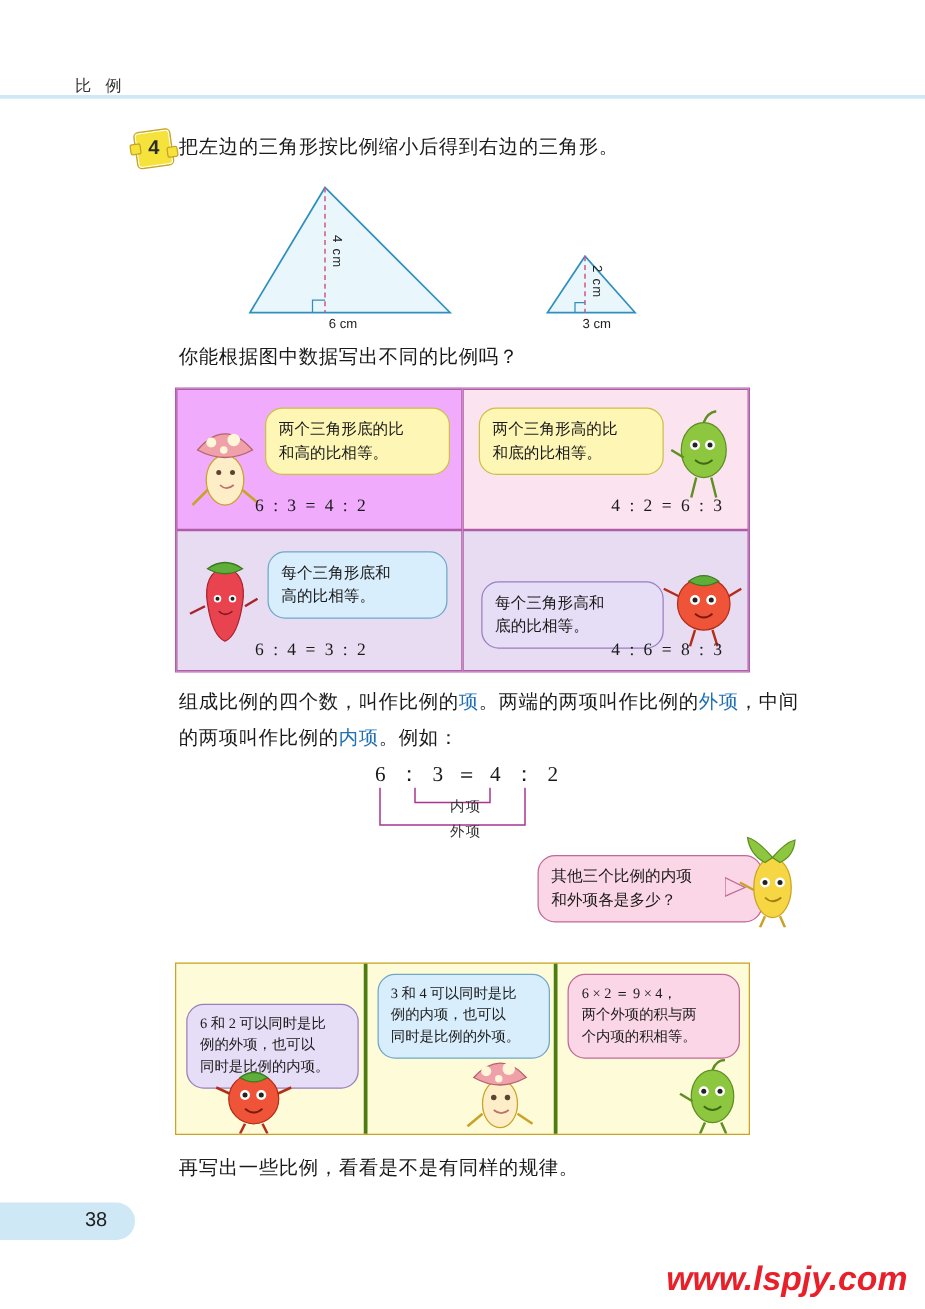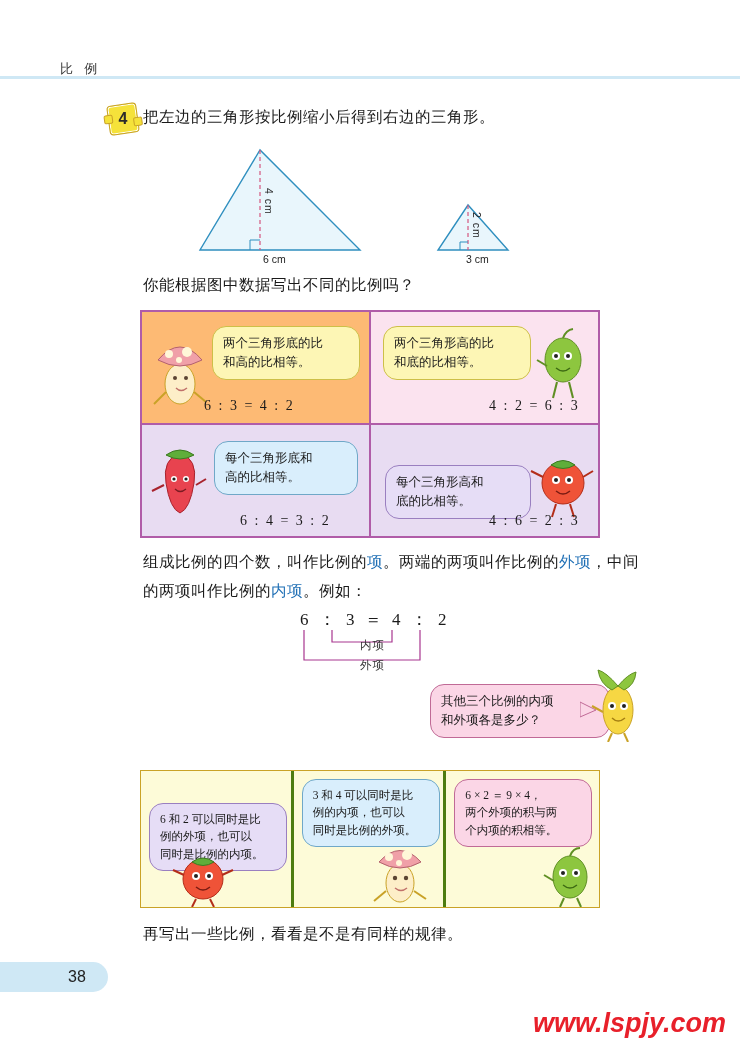--- a/index.html
+++ b/index.html
@@ -120,21 +120,21 @@
     display: grid;
     grid-template-columns: 1fr 1fr;
     grid-template-rows: 1fr 1fr;
   }
   .cell {
     position: relative;
     box-sizing: border-box;
     border: 0.75px solid #b05ca8;
     overflow: hidden;
   }
-  .cell.c1 { background: #fdba74; padding-left: 21px; }
+  .cell.c1 { background: #f0abfc; padding-left: 21px; }
   .cell.c2 { background: #fbe3ef; }
   .cell.c3 { background: #e8dcf2; }
   .cell.c4 { background: #e8dcf2; }
 
   .bubble {
     position: absolute;
     border-radius: 14px;
     padding: 7px 10px;
     font-size: 12.5px;
     line-height: 1.5;
@@ -326,21 +326,21 @@
         <path d="M22,60 L10,66" stroke="#a8232d" stroke-width="2"></path>
         <path d="M54,60 L64,54" stroke="#a8232d" stroke-width="2"></path>
       </svg>
       <div class="bubble blue" style="left:72px; top:16px; width:144px;">
         <span>每个三角形底和</span><br>
         <span>高的比相等。</span>
       </div>
       <svg class="tail" style="left:58px; top:38px;" width="18" height="18">
         <polygon points="18,2 2,9 18,14" fill="#d9eefc" stroke="#6fa8c8" stroke-width="1"></polygon>
       </svg>
-      <div class="ratio" style="left:62px; top:88px;margin-left:36px;">6 : 4 = 3 : 2</div>
+      <div class="ratio" style="left:62px; top:88px;">6 : 4 = 3 : 2</div>
     </div>
 
     <div class="cell c4">
       <svg width="230" height="114" style="position:absolute;left:0;top:0;">
         <circle cx="192" cy="58" r="21" fill="#ef5338" stroke="#b32d19" stroke-width="1"></circle>
         <path d="M180,40 q12,-9 24,0 q-12,7 -24,0 Z" fill="#5fae3a" stroke="#3c7a21" stroke-width="1"></path>
         <circle cx="185" cy="55" r="4" fill="#fff"></circle>
           <circle cx="185" cy="55" r="2" fill="#222"></circle>
         <circle cx="198" cy="55" r="4" fill="#fff"></circle>
           <circle cx="198" cy="55" r="2" fill="#222"></circle>
@@ -350,21 +350,21 @@
         <path d="M185,79 L181,92" stroke="#b32d19" stroke-width="2"></path>
         <path d="M199,79 L203,92" stroke="#b32d19" stroke-width="2"></path>
       </svg>
       <div class="bubble violet" style="left:14px; top:16px; width:146px;">
         <span>每个三角形高和</span><br>
         <span>底的比相等。</span>
       </div>
       <svg class="tail" style="left:158px; top:36px;" width="18" height="18">
         <polygon points="0,2 16,9 0,14" fill="#e6ddf6" stroke="#9a7fc0" stroke-width="1"></polygon>
       </svg>
-      <div class="ratio" style="left:118px; top:88px;">4 : 6 = 2 : 3</div>
+      <div class="ratio" style="left:118px; top:88px;">4 : 6 = 8 : 3</div>
     </div>
   </div>
 
   <div class="para" style="left:143px; top:547px; width:510px;">
     <span>组成比例的四个数，叫作比例的</span><span class="kw">项</span><span>。两端的两项叫作比例的</span><span class="kw">外项</span><span>，中间的两项叫作比例的</span><span class="kw">内项</span><span>。例如：</span>
   </div>
 
   <div class="example">6 ： 3 ＝ 4 ： 2</div>
   <svg style="position:absolute; left:296px; top:630px;" width="160" height="46">
 

